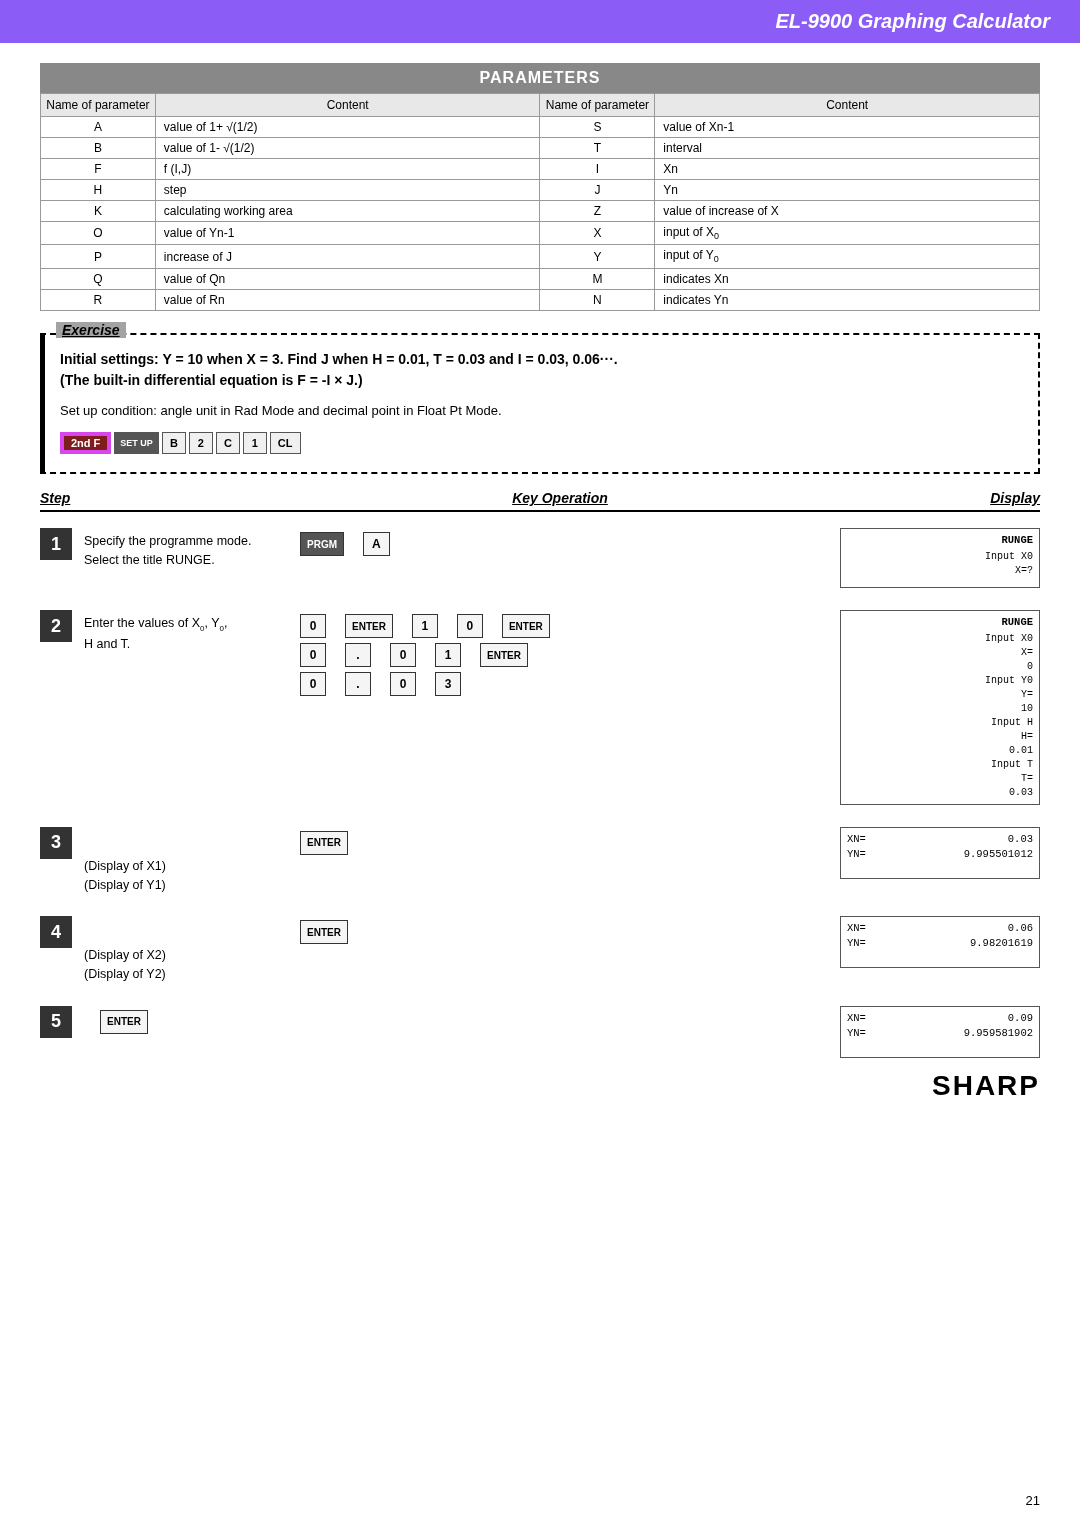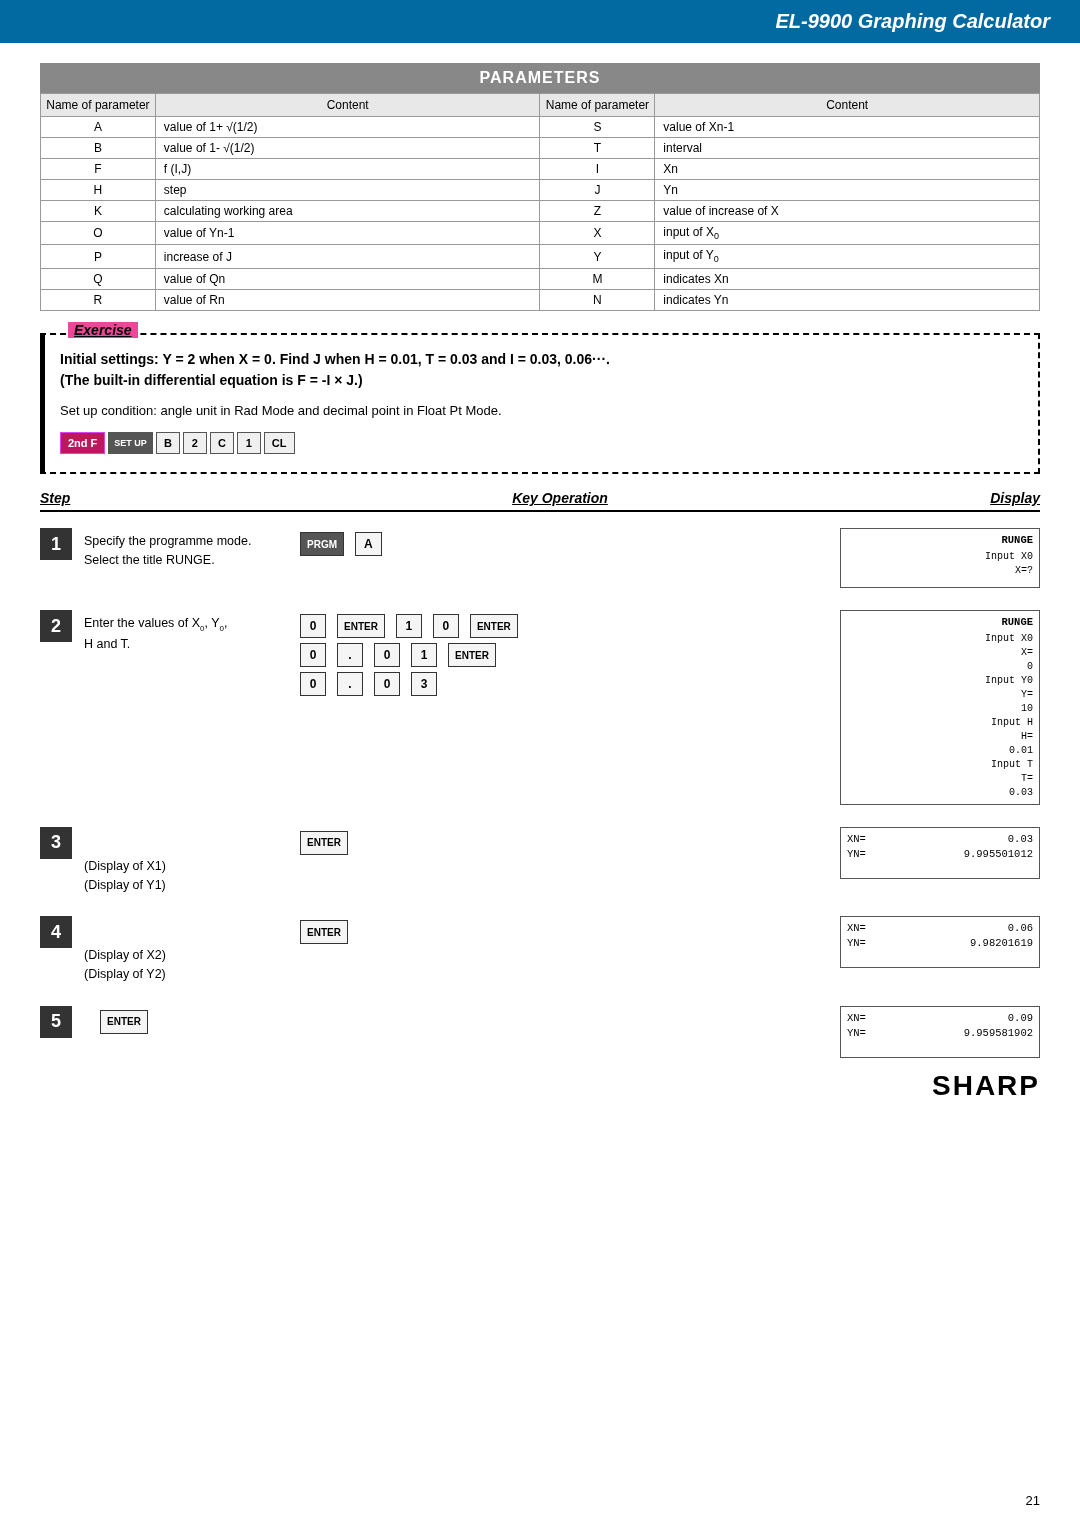--- a/index.html
+++ b/index.html
@@ -13,21 +13,21 @@
     }
     .page {
       width: 1080px;
       min-height: 1528px;
       padding: 0;
       background: #fff;
       position: relative;
     }
     
     .header {
-      background: #0369a1;
+      background: #8b5cf6;
       color: #fff;
       text-align: right;
       padding: 10px 30px 10px 0;
       font-size: 20px;
       font-weight: bold;
       font-style: italic;
     }
     
     .parameters-section {
       margin: 20px 40px 0 40px;
@@ -70,22 +70,22 @@
     
     .exercise-box {
       margin: 22px 40px 0 40px;
       border: 2px dashed #000;
       padding: 14px 18px 18px 18px;
       position: relative;
     }
     .exercise-label {
       position: absolute;
       top: -13px;
-      left: 26px;
-      background: #ec4899;
+      left: 14px;
+      background: #a3a3a3;
       padding: 0 6px;
       font-size: 14px;
       font-weight: bold;
       font-style: italic;
       text-decoration: underline;
     }
     .exercise-bold-text {
       font-weight: bold;
       font-size: 14px;
       line-height: 1.5;
@@ -108,23 +108,23 @@
       justify-content: center;
       border: 1px solid #555;
       background: #f0f0f0;
       padding: 2px 7px;
       font-size: 11px;
       font-weight: bold;
       min-width: 24px;
       height: 22px;
     }
     .key-dark {
-      background: #be185d;
+      background: #7f1d1d;
       color: #fff;
-      border: 1px solid #d946ef;
+      border: 4px solid #d946ef;
     }
     .key-setup {
       background: #555;
       color: #fff;
       font-size: 9px;
       padding: 2px 5px;
     }
     
     .steps-section {
       margin: 16px 40px 0 40px;
@@ -217,21 +217,21 @@
       font-size: 10.5px;
       margin-bottom: 2px;
     }
     .calc-display-line {
       font-size: 10px;
     }
     
     .keys-row {
       display: flex;
       align-items: center;
-      gap: 11px;
+      gap: 19px;
     }
     .btn {
       display: inline-flex;
       align-items: center;
       justify-content: center;
       border: 1.5px solid #333;
       background: #f5f5f5;
       font-size: 12px;
       font-weight: bold;
       padding: 2px 8px;
@@ -355,21 +355,21 @@
             <td>N</td>
             <td>indicates Yn</td>
           </tr>
         </tbody>
     </table>
   </div>
 
   <div class="exercise-box">
     <span class="exercise-label">Exercise</span>
     <div class="exercise-bold-text">
-      <span>Initial settings: Y = 2 when X = 0. Find J when H = 0.01, T = 0.03 and I = 0.03, 0.06···.</span><br>
+      <span>Initial settings: Y = 10 when X = 3. Find J when H = 0.01, T = 0.03 and I = 0.03, 0.06···.</span><br>
       <span>(The built-in differential equation is F = -I × J.)</span>
     </div>
     <div class="exercise-normal-text">Set up condition: angle unit in Rad Mode and decimal point in Float Pt Mode.</div>
     <div class="key-sequence">
       <span class="key key-dark">2nd F</span>
       <span class="key key-setup">SET UP</span>
       <span class="key">B</span>
       <span class="key">2</span>
       <span class="key">C</span>
       <span class="key">1</span>

